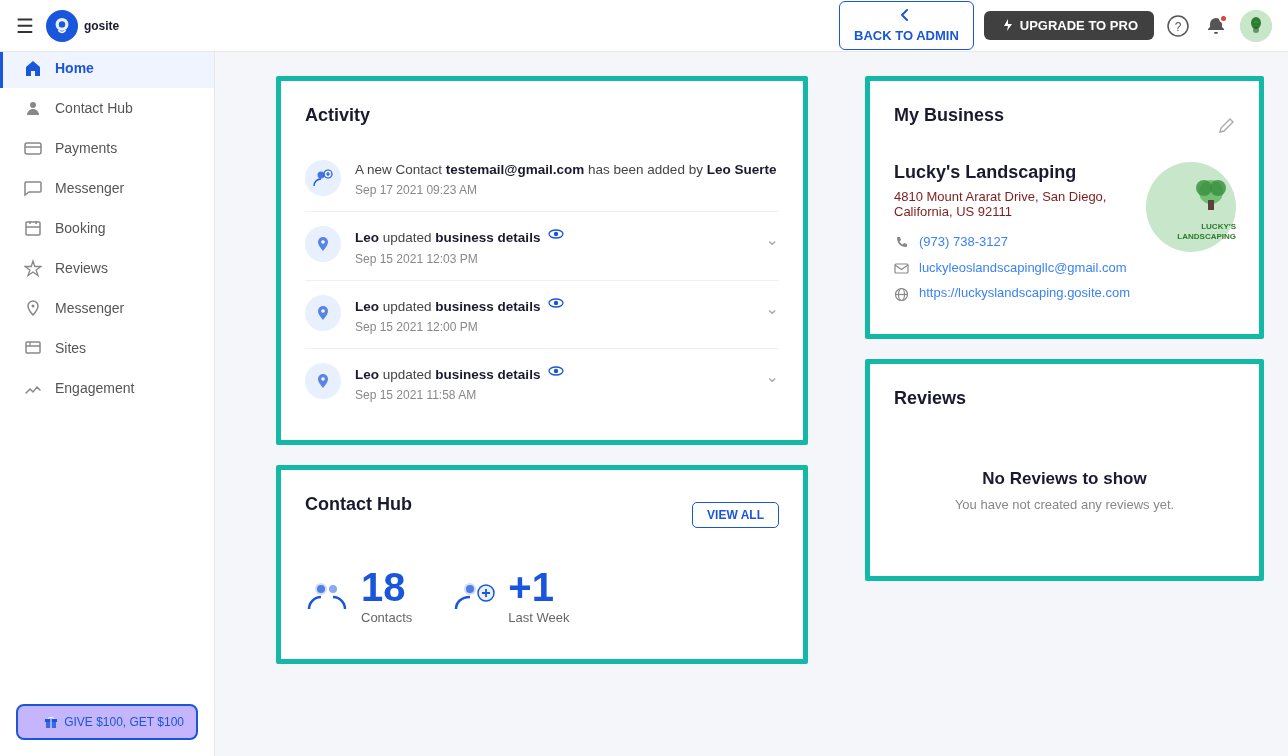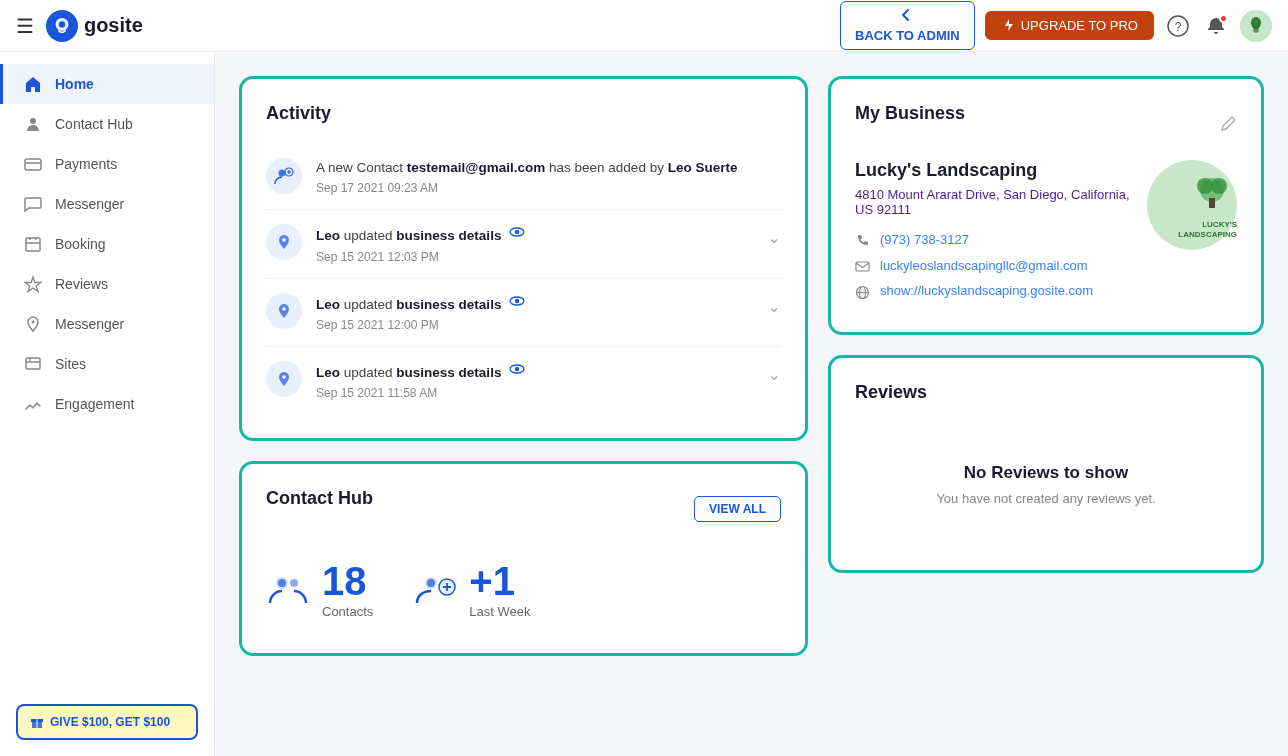--- a/index.html
+++ b/index.html
@@ -6,66 +6,66 @@
     body { font-family: -apple-system, BlinkMacSystemFont, 'Segoe UI', sans-serif; background: #f5f6fa; color: #333; font-size: 14px; }
 
     
     .topnav {
       display: flex; align-items: center; background: #fff;
       padding: 0 16px; height: 52px; border-bottom: 1px solid #e8e8e8;
       position: fixed; top: 0; left: 0; right: 0; z-index: 100;
     }
     .topnav-left { display: flex; align-items: center; gap: 12px; flex: 1; }
     .hamburger { cursor: pointer; font-size: 20px; color: #333; }
-    .logo { display: flex; align-items: center; gap: 6px; font-weight: 700; font-size: 20px; color: #1a1a2e; }
+    .logo { display: flex; align-items: center; gap: 6px; font-weight: 700; font-size: 12px; color: #1a1a2e; }
     .logo-icon { width: 32px; height: 32px; }
     .topnav-right { display: flex; align-items: center; gap: 10px; }
     .btn-back-admin {
       display: flex; align-items: center; gap: 6px;
       border: 1.5px solid #1a56db; color: #1a56db; background: #fff;
       padding: 6px 14px; border-radius: 6px; cursor: pointer; font-size: 13px; font-weight: 600; flex-direction: column;
     }
     .btn-upgrade {
       display: flex; align-items: flex-start; gap: 6px;
-      background: #c2410c; color: #fff;
-      padding: 7px 16px; border-radius: 6px; cursor: pointer; font-size: 13px; font-weight: 400; border: none;
+      background: #404040; color: #fff;
+      padding: 7px 16px; border-radius: 6px; cursor: pointer; font-size: 13px; font-weight: 700; border: none;
     }
     .topnav-icon { width: 28px; height: 28px; border-radius: 50%; display: flex; align-items: center; justify-content: center; cursor: pointer; color: #555; font-size: 18px; }
     .notification-wrapper { position: relative; }
     .notif-dot { width: 9px; height: 9px; background: #e53e3e; border-radius: 50%; position: absolute; top: 2px; right: 2px; border: 2px solid #fff; }
     .avatar-btn { width: 32px; height: 32px; border-radius: 50%; background: #c8e6c9; display: flex; align-items: center; justify-content: center; cursor: pointer; overflow: hidden; }
 
     
     .layout { display: flex; padding-top: 52px; min-height: 100vh; }
 
     
     .sidebar {
       width: 215px; background: #fff; border-right: 1px solid #e8e8e8;
-      position: fixed; top: 52px; bottom: 0; overflow-y: auto;
+      position: fixed; top: 36px; bottom: 0; overflow-y: auto;
       display: flex; flex-direction: column; justify-content: space-between;
     }
     .sidebar-nav { padding: 12px 0; }
     .sidebar-item {
       display: flex; align-items: center; gap: 12px;
       padding: 10px 20px; cursor: pointer; color: #555;
       font-size: 14px; border-left: 3px solid transparent;
       transition: background 0.15s;
     }
     .sidebar-item.active { color: #1a56db; border-left-color: #1a56db; background: #f0f4ff; font-weight: 600; }
     .sidebar-item-icon { width: 20px; height: 20px; display: flex; align-items: center; justify-content: center; flex-shrink: 0; }
     .sidebar-bottom { padding: 16px; }
-    .btn-give { background: #fef9c3; border: 2px solid #1a56db; color: #1a56db; padding: 9px 12px; border-radius: 8px; cursor: pointer; font-size: 12px; font-weight: 700; width: 100%; display: flex; align-items: center; justify-content: flex-start; gap: 6px; }
+    .btn-give { background: #c4b5fd; border: 2px solid #1a56db; color: #1a56db; padding: 9px 12px; border-radius: 8px; cursor: pointer; font-size: 12px; font-weight: 400; width: 100%; display: flex; align-items: center; justify-content: flex-end; gap: 6px; }
 
     
     .main { margin-left: 215px; padding: 24px; display: flex; gap: 20px; width: 100%; }
     .main-left { flex: 1; display: flex; flex-direction: column; gap: 20px; min-width: 0; }
     .main-right { width: 436px; display: flex; flex-direction: column; gap: 20px; flex-shrink: 0; }
 
     
-    .card { background: #fff; border-radius: 14px; border: 3px solid #14b8a6; padding: 24px; }
+    .card { background: #fff; border-radius: 2px; border: 5px solid #14b8a6; padding: 24px; margin-left: 37px; }
 
     
     .card-title { font-size: 18px; font-weight: 700; color: #1a1a2e; margin-bottom: 20px; }
     .activity-list { display: flex; flex-direction: column; }
     .activity-item { display: flex; align-items: flex-start; gap: 14px; padding: 14px 0; border-bottom: 1px solid #f0f0f0; position: relative; }
     .activity-item:last-child { border-bottom: none; }
     .activity-icon-wrap { display: flex; flex-direction: column; align-items: center; gap: 0; }
     .activity-icon { width: 36px; height: 36px; border-radius: 50%; background: #e8f0fe; display: flex; align-items: center; justify-content: center; flex-shrink: 0; }
     .activity-content { flex: 1; }
     .activity-text { font-size: 13.5px; color: #444; line-height: 1.5; }
@@ -80,21 +80,21 @@
     .contact-stats { display: flex; align-items: center; gap: 40px; padding: 10px 0; }
     .stat-item { display: flex; align-items: center; gap: 12px; }
     .stat-num { font-size: 40px; font-weight: 700; color: #1a56db; }
     .stat-label { font-size: 13px; color: #666; }
 
     
     .business-header { display: flex; align-items: center; justify-content: space-between; margin-bottom: 16px; }
     .business-body { display: flex; align-items: flex-start; gap: 16px; }
     .business-info { flex: 1; }
     .business-name { font-size: 18px; font-weight: 700; color: #1a1a2e; margin-bottom: 6px; }
-    .business-address { font-size: 13px; color: #4c1d95; margin-bottom: 14px; }
+    .business-address { font-size: 13px; color: #7f1d1d; margin-bottom: 14px; }
     .business-contact-item { display: flex; align-items: center; gap: 10px; font-size: 13px; color: #3b82f6; margin-bottom: 8px; }
     .business-contact-item .ci-icon { color: #888; font-size: 15px; }
     .business-logo { width: 90px; height: 90px; border-radius: 50%; background: #c8e6c9; display: flex; align-items: flex-end; justify-content: center; flex-shrink: 0; flex-direction: column; }
     .logo-badge-text { font-size: 8px; font-weight: 700; color: #2d7a2d; text-align: center; line-height: 1.2; }
 
     
     .reviews-empty { display: flex; flex-direction: column; align-items: center; justify-content: center; padding: 40px 0; text-align: center; }
     .reviews-empty-title { font-size: 17px; font-weight: 700; color: #1a1a2e; margin-bottom: 8px; }
     .reviews-empty-sub { font-size: 13px; color: #888; }
 
@@ -441,21 +441,21 @@
               <span>luckyleoslandscapingllc@gmail.com</span>
             </div>
             <div class="business-contact-item">
               <span class="ci-icon">
                 <svg width="15" height="15" viewBox="0 0 15 15">
                     <circle cx="7.5" cy="7.5" r="6" fill="none" stroke="#888" stroke-width="1.2"></circle>
                     <ellipse cx="7.5" cy="7.5" rx="3" ry="6" fill="none" stroke="#888" stroke-width="1.2"></ellipse>
                     <path d="M1.5 7.5h12" stroke="#888" stroke-width="1.2"></path>
                   </svg>
               </span>
-              <span>show://luckyslandscaping.gosite.com</span>
+              <span>https://luckyslandscaping.gosite.com</span>
             </div>
           </div>
           <div class="business-logo">
             <svg width="50" height="50" viewBox="0 0 50 50">
 
               <circle cx="25" cy="20" r="12" fill="#4caf50" opacity="0.7"></circle>
               <circle cx="18" cy="16" r="8" fill="#388e3c" opacity="0.8"></circle>
               <circle cx="32" cy="16" r="8" fill="#388e3c" opacity="0.8"></circle>
               <rect x="22" y="28" width="6" height="10" fill="#5d4037"></rect>
             </svg>

